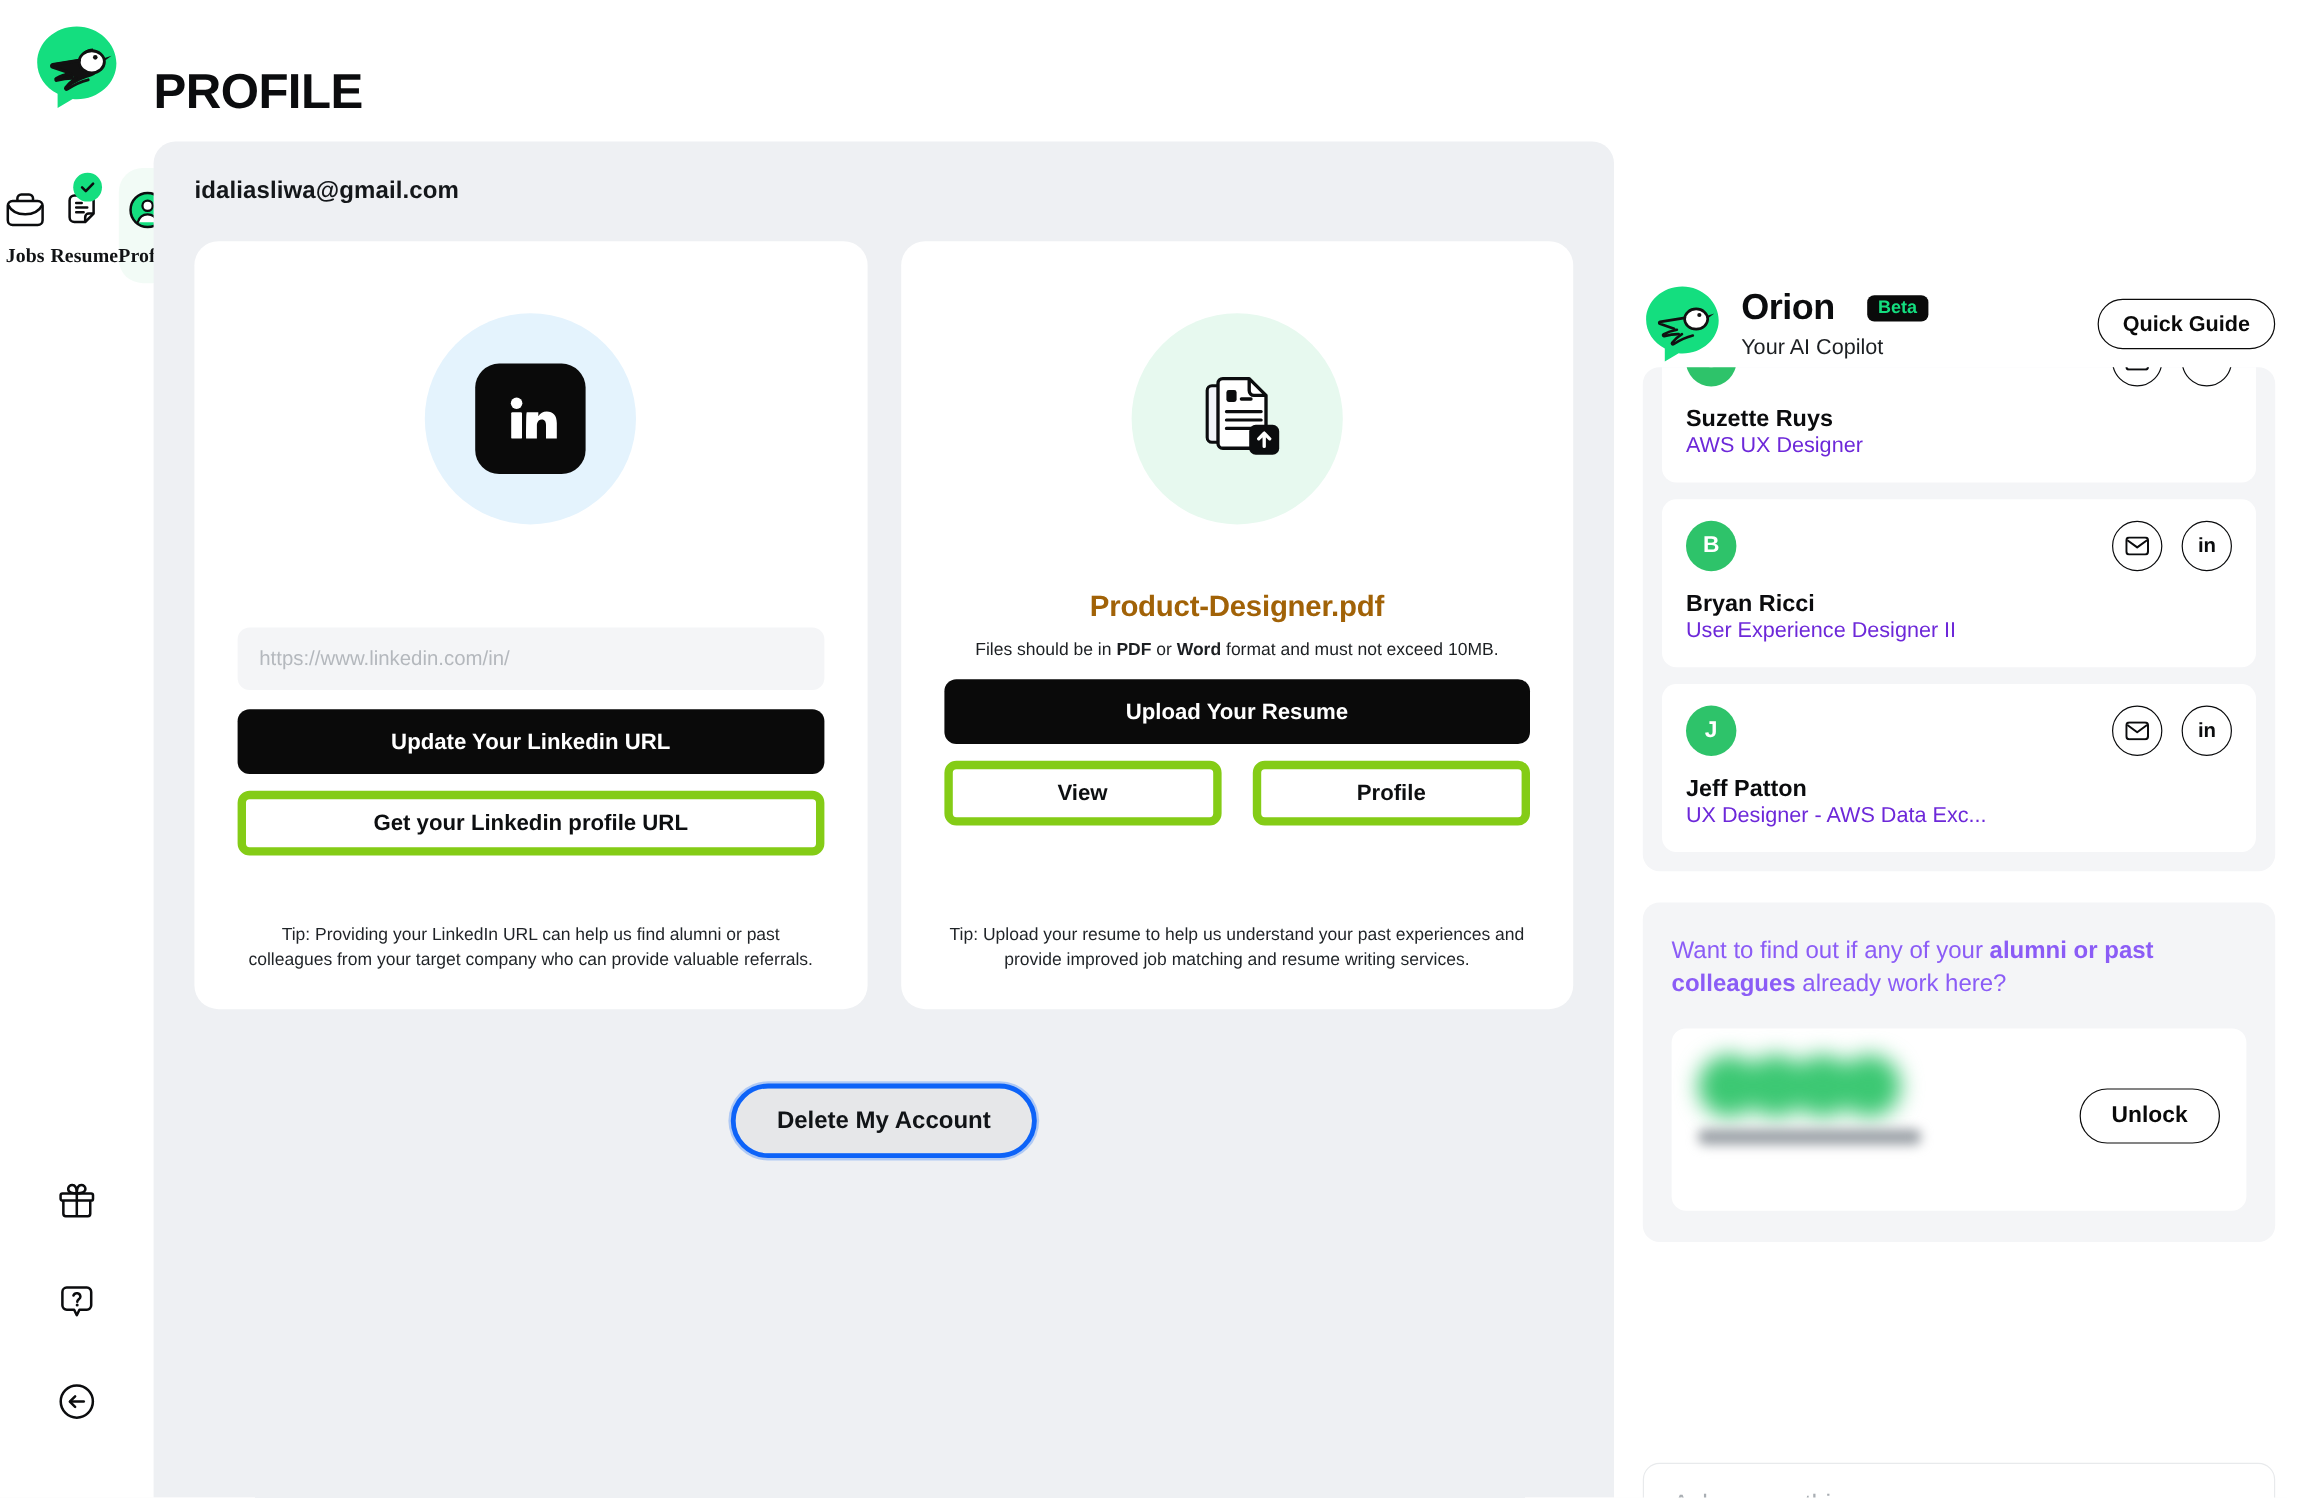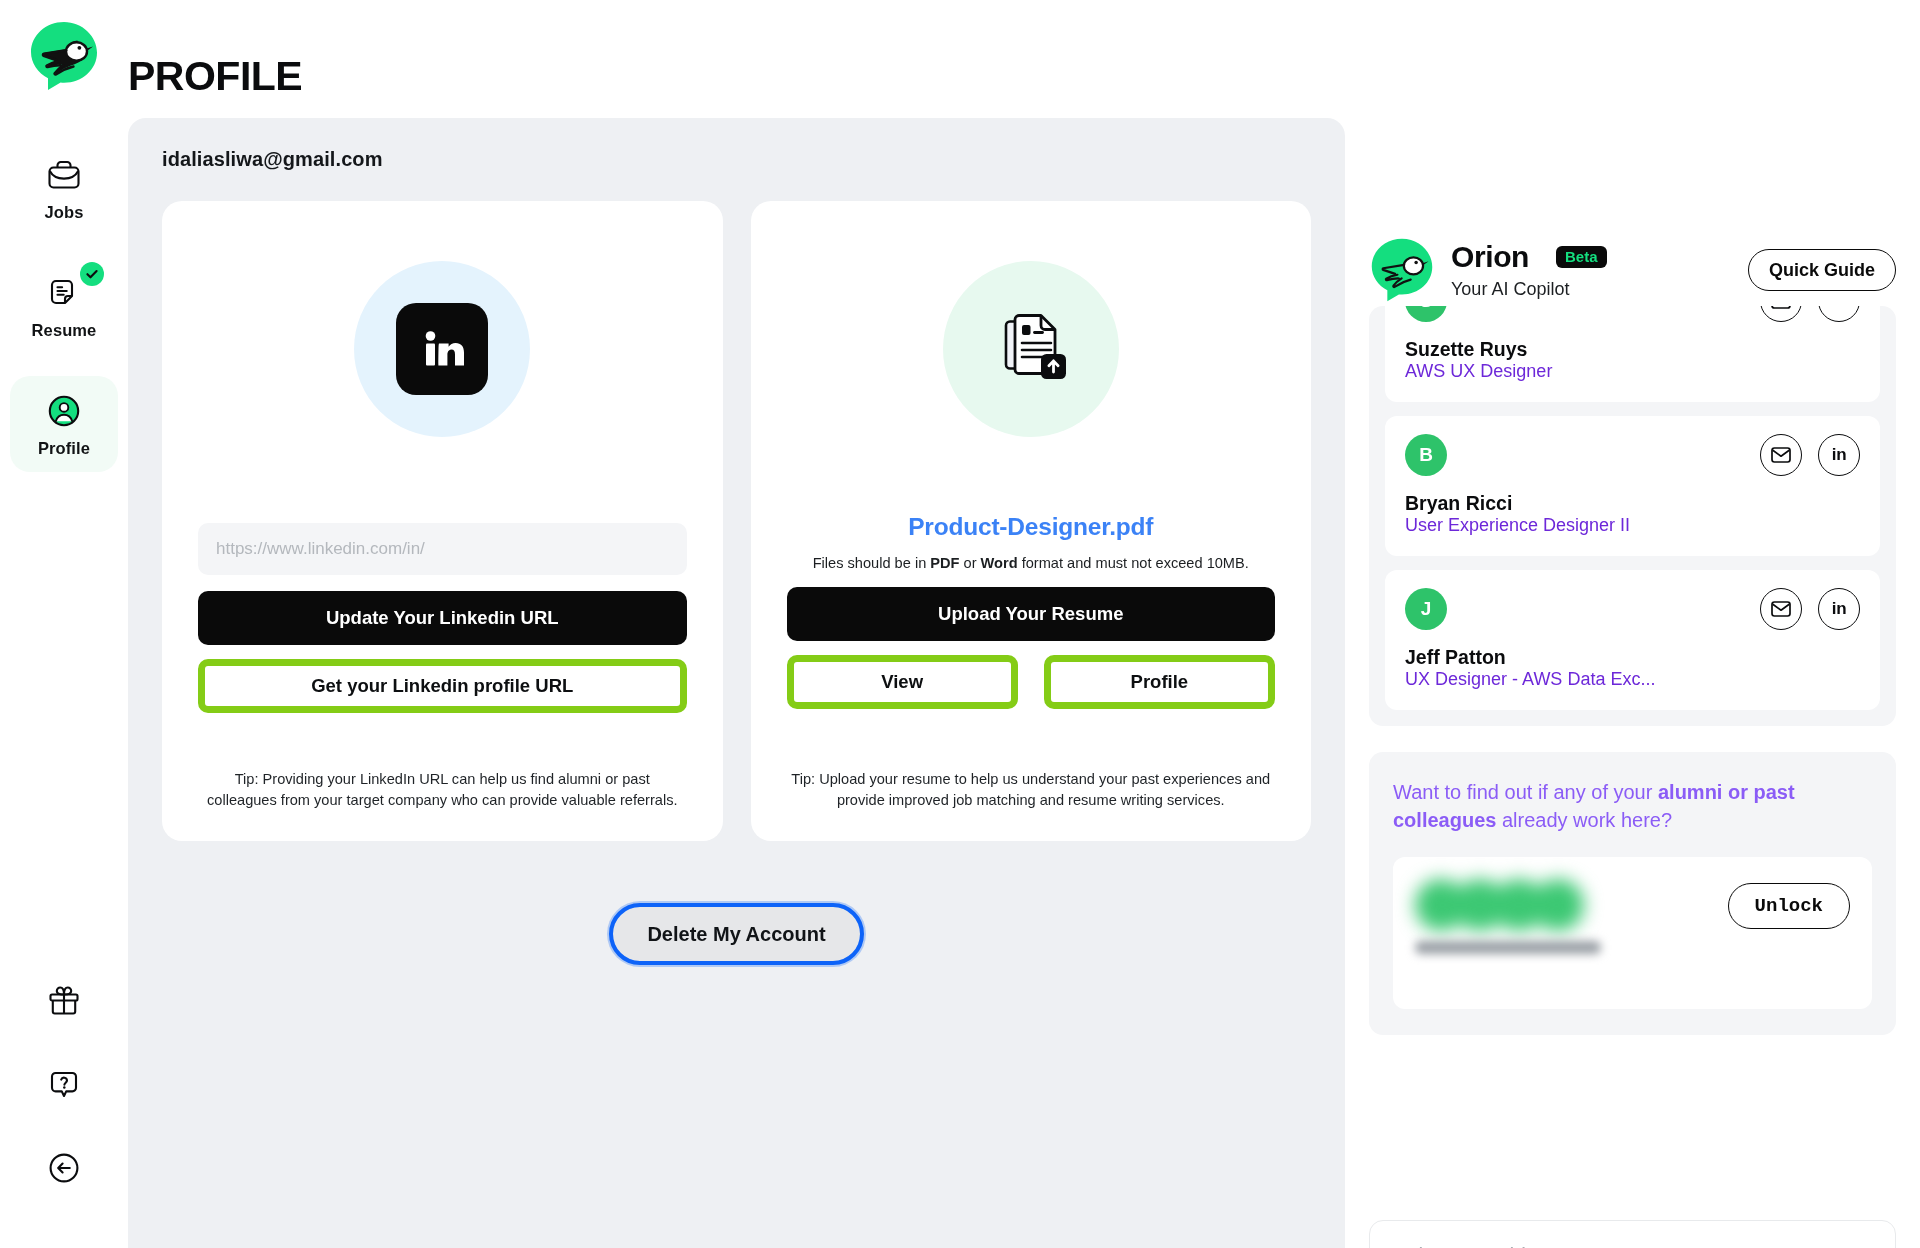--- a/index.html
+++ b/index.html
@@ -14,21 +14,21 @@
   
   .rail {
     width: 128px; height: 1248px; flex: 0 0 128px;
     background: #ffffff;
     display: flex; flex-direction: column; align-items: center;
     position: relative;
   }
   .logo-wrap { margin-top: 20px; width: 72px; height: 72px; }
   .logo-wrap svg { display: block; }
 
-  .rail-items { margin-top: 48px; width: 100%; display: flex; flex-direction: column; align-items: center; }
+  .rail-items { margin-top: 48px; width: 100%; display: flex; flex-direction: row; align-items: center; font-family: Liberation Serif, serif; }
   .rail-item {
     width: 108px; height: 96px; border-radius: 20px;
     display: flex; flex-direction: column; align-items: center; justify-content: center;
     gap: 7px; position: relative; cursor: pointer;
     margin-bottom: 22px;
   }
   .rail-item.active { background: #f2fbf6; }
   .rail-item .ri-icon { width: 42px; height: 42px; display: flex; align-items: center; justify-content: center; }
   .rail-item .ri-label { font-size: 16.5px; font-weight: 700; color: #111315; letter-spacing: .1px; }
   .badge-check {
@@ -91,21 +91,21 @@
 
   .btn {
     width: 100%; height: 54px; border-radius: 10px;
     display: flex; align-items: center; justify-content: center;
     font-size: 18.5px; font-weight: 700; cursor: pointer;
     font-family: "Liberation Sans", sans-serif; border: none;
   }
   .btn-primary { background: #0a0a0a; color: #ffffff; margin-top: 16px; }
   .btn-outline { background: #ffffff; color: #0d0f11; border: 7px solid #84cc16; margin-top: 14px; }
 
-  .file-name { font-size: 24.5px; font-weight: 700; color: #3b82f6; margin-top: 76px; letter-spacing: -0.2px; }
+  .file-name { font-size: 24.5px; font-weight: 700; color: #a16207; margin-top: 55px; letter-spacing: -0.2px; }
   .file-hint { font-size: 14.6px; color: #1c1f22; margin-top: 14px; text-align: center; }
   .file-hint b { font-weight: 700; }
 
   .dual-btns { display: flex; gap: 26px; width: 100%; margin-top: 14px; }
   .dual-btns .btn-outline { margin-top: 0; }
 
   .tip {
     font-size: 14.6px; color: #1f2327; text-align: center; line-height: 1.45;
     margin-top: auto; padding-top: 56px; max-width: 560px;
   }
@@ -192,22 +192,22 @@
     margin-right: -13px; display: block;
   }
   .blur-line {
     margin-top: 10px; width: 186px; height: 13px; border-radius: 6px;
     background: #9aa0a6; filter: blur(5px);
   }
   .unlock-btn {
     border: 1.6px solid #0a0a0a; background: #fff; color: #0a0a0a;
     border-radius: 30px; height: 46px; padding: 0 26px;
     font-size: 19px; font-weight: 700; cursor: pointer;
-    font-family: Liberation Mono, monospace;
-    margin-top: 4px;
+    font-family: Liberation Sans, sans-serif;
+    margin-top: 28px;
   }
 
   .cp-spacer { flex: 1 1 auto; }
 
   .ask-wrap { position: relative; margin-bottom: 36px; }
   .ask-box {
     width: 100%; height: 106px; border: 1.4px solid #e8eaec;
     border-radius: 14px; background: #ffffff;
     padding: 22px 66px 0 24px; font-size: 21px; color: #8d9298;
     font-family: "Liberation Sans", sans-serif; resize: none; outline: none;

